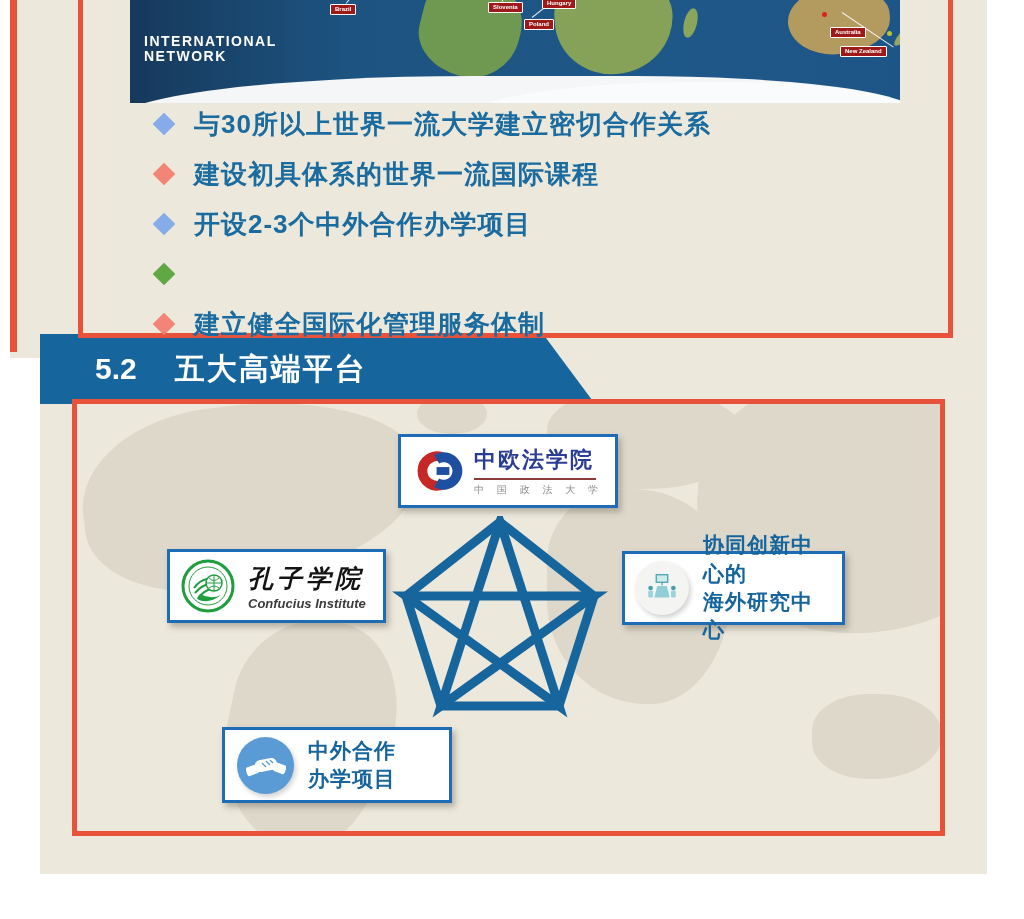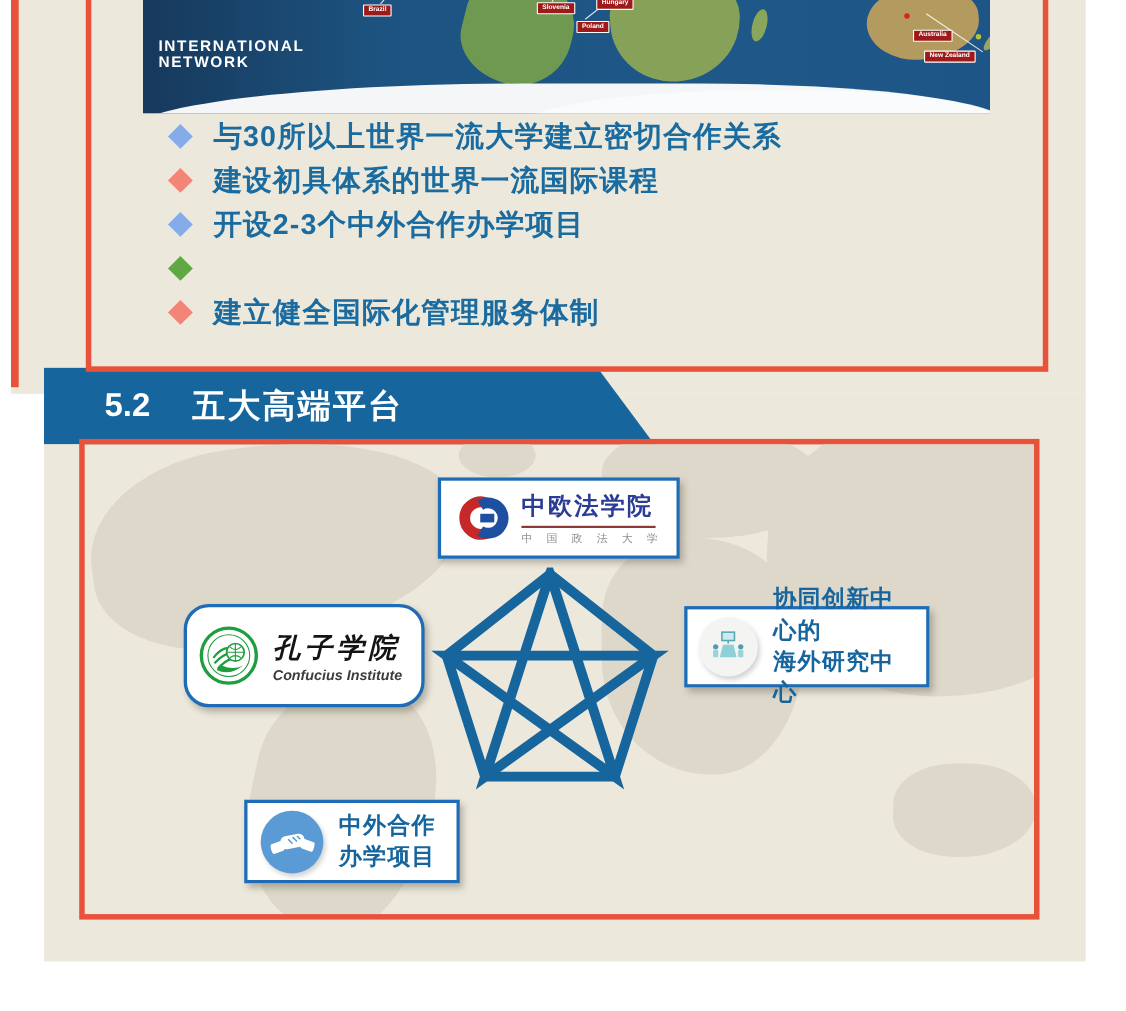--- a/index.html
+++ b/index.html
@@ -20,21 +20,21 @@
   .land { position:absolute; }
   .map-title { position:absolute; left:14px; top:34px; color:#ffffff; font-weight:bold; font-size:14px;
                letter-spacing:1.5px; line-height:1.1; }
   .map-label { position:absolute; background:#9E1A1A; border:1px solid #ffffff; color:#ffffff;
                font-size:6px; line-height:1.1; font-weight:bold; padding:1px 4px; border-radius:1px; white-space:nowrap; }
   .map-line { position:absolute; height:1px; background:rgba(255,255,255,.85); transform-origin:left center; }
   .map-dot { position:absolute; width:5px; height:5px; border-radius:50%; background:#E02020; }
   .map-dot.g { background:#B7C43A; }
 
   
-  #goals { position:absolute; left:152px; top:110px; display:flex; flex-direction:column; gap:12px; }
+  #goals { position:absolute; left:152px; top:110px; display:flex; flex-direction:column; gap:22px; }
   .goal-row { display:flex; align-items:center; height:28px; }
   .diamond { width:16px; height:16px; transform:rotate(45deg); margin:0 22px 0 4px; flex:0 0 auto; }
   .goal-text { font-size:26px; font-weight:bold; color:#1A6B9F; letter-spacing:1px; white-space:nowrap; }
 
   
   #banner { position:absolute; left:40px; top:334px; width:555px; height:70px; background:#17659D;
             clip-path:polygon(0 0, 503px 0, 555px 70px, 0 70px);
             display:flex; align-items:center; }
   #banner .num { color:#fff; font-size:30px; font-weight:bold; margin-left:55px; }
   #banner .ttl { color:#fff; font-size:30px; font-weight:bold; margin-left:38px; letter-spacing:2px; }
@@ -49,27 +49,27 @@
   .icon-circle { border-radius:50%; flex:0 0 auto; display:flex; align-items:center; justify-content:center;
                  box-shadow:2px 3px 5px rgba(0,0,0,.18); }
   .card-lines { margin-left:14px; font-size:21px; font-weight:bold; color:#17659D; line-height:1.35; letter-spacing:1px; }
 
   #card-ceu { left:398px; top:434px; width:220px; height:74px; padding:0 12px; }
   #card-ceu .ceu-text { margin-left:10px; }
   #card-ceu .ceu-name { font-size:22px; font-weight:bold; color:#2B3C95; letter-spacing:2px; white-space:nowrap; }
   #card-ceu .ceu-divider { width:122px; height:2px; background:#8B3A3A; margin:3px 0 3px 0; }
   #card-ceu .ceu-sub { font-size:10px; color:#8F8F8F; letter-spacing:5px; white-space:nowrap; }
 
-  #card-ci { left:167px; top:549px; width:219px; height:94px; padding:0 10px;border-radius:23px; }
+  #card-ci { left:167px; top:549px; width:219px; height:74px; padding:0 10px; }
   #card-ci .ci-text { margin-left:12px; }
   #card-ci .ci-name { font-family:"DejaVu Serif", serif; font-style:italic; font-size:25px; font-weight:bold; color:#141414; letter-spacing:4px; white-space:nowrap; }
   #card-ci .ci-sub { font-size:13px; font-weight:bold; color:#3C3C3C; margin-top:1px;font-style:italic; }
 
   #card-cic { left:622px; top:551px; width:223px; height:74px; padding:0 10px; }
-  #card-coop { left:222px; top:727px; width:196px; height:76px; padding:0 12px; }
+  #card-coop { left:222px; top:727px; width:230px; height:76px; padding:0 12px; }
   #card-global { left:567px; top:727px; width:235px; height:76px; padding:0 12px; }
 
   #pentagon-svg { position:absolute; left:392px; top:516px; }
 </style>
 </head>
 <body>
 
 <div id="stage">
 
   <div id="beige-top" class="beige"></div>

